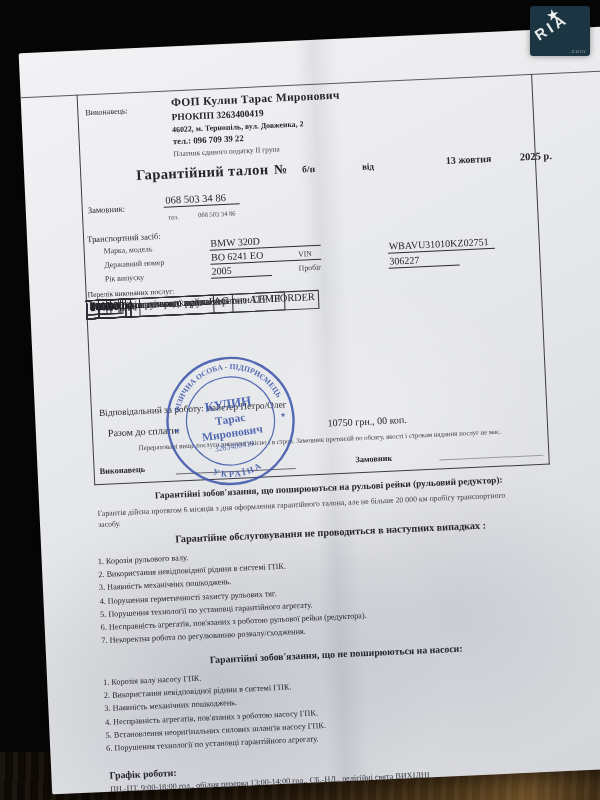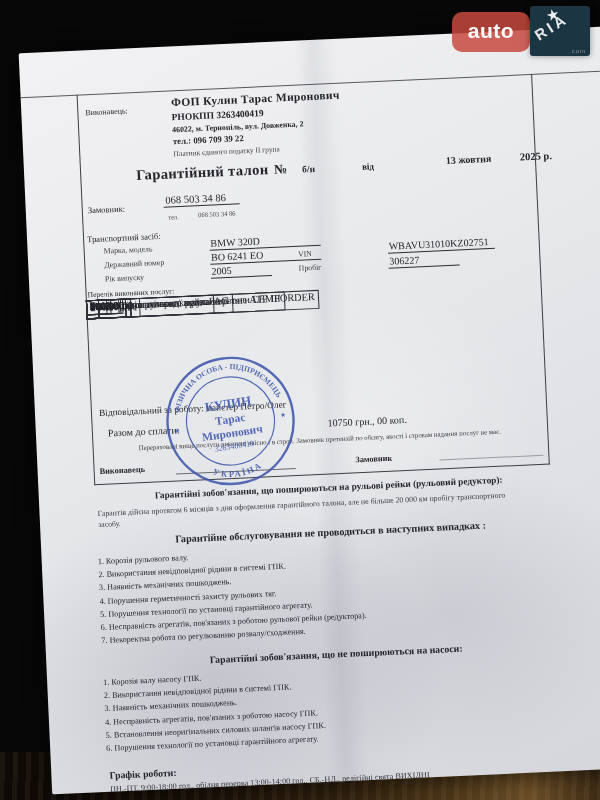--- a/index.html
+++ b/index.html
@@ -238,21 +238,18 @@
     <div>3. Наявність механічних пошкоджень.</div>
     <div>4. Несправність агрегатів, пов'язаних з роботою насосу ГПК.</div>
     <div>5. Встановлення неоригінальних силових шлангів насосу ГПК.</div>
     <div>6. Порушення технології по установці гарантійного агрегату.</div>
   </div>
   <span class="sched-l">Графік роботи:</span>
   <span class="sched-v">ПН.-ПТ. 9:00-18:00 год., обідня перерва 13:00-14:00 год., СБ.-НД., релігійні свята ВИХІДНІ</span>
 </div>
 
 <div class="ria-badge">
-  <div class="ria-red">
-    <span>auto</span>
-  </div>
   <div class="ria-blue">
     <span class="ria-star">★</span>
     <span class="ria-txt">RIA</span>
     <span class="ria-com">.com</span>
   </div>
 </div>
 
 </body></html>

